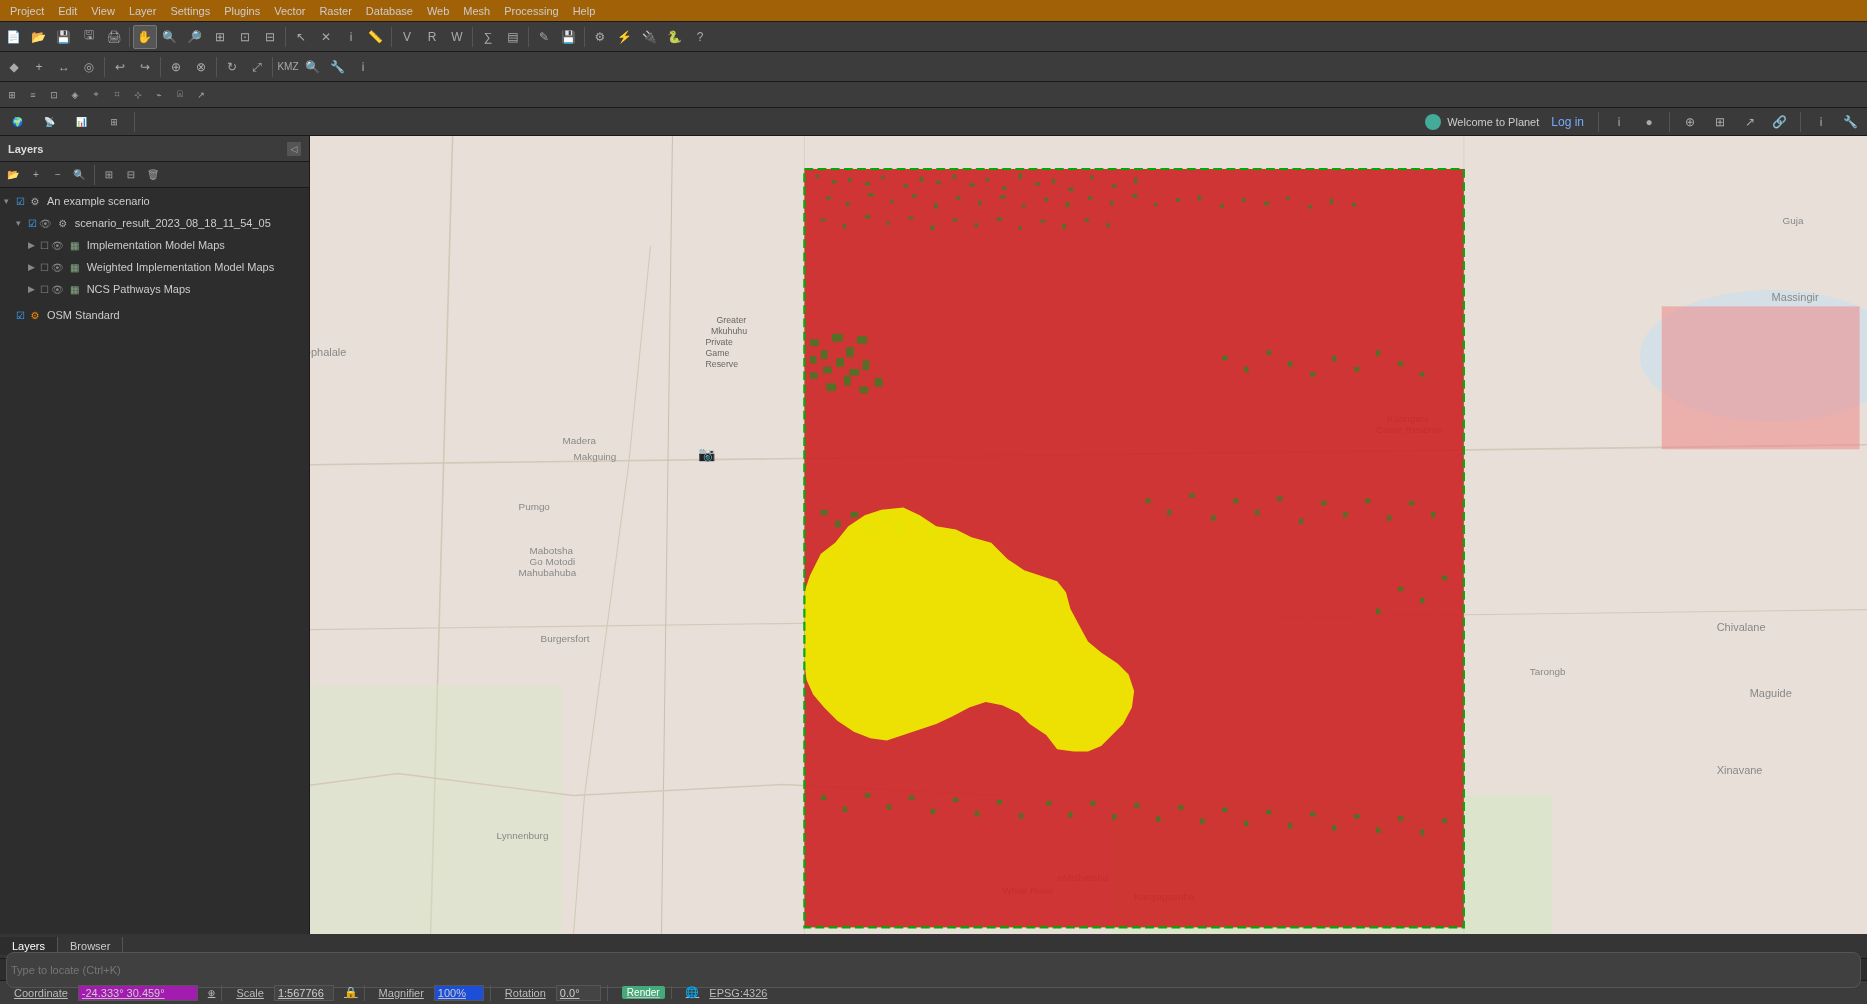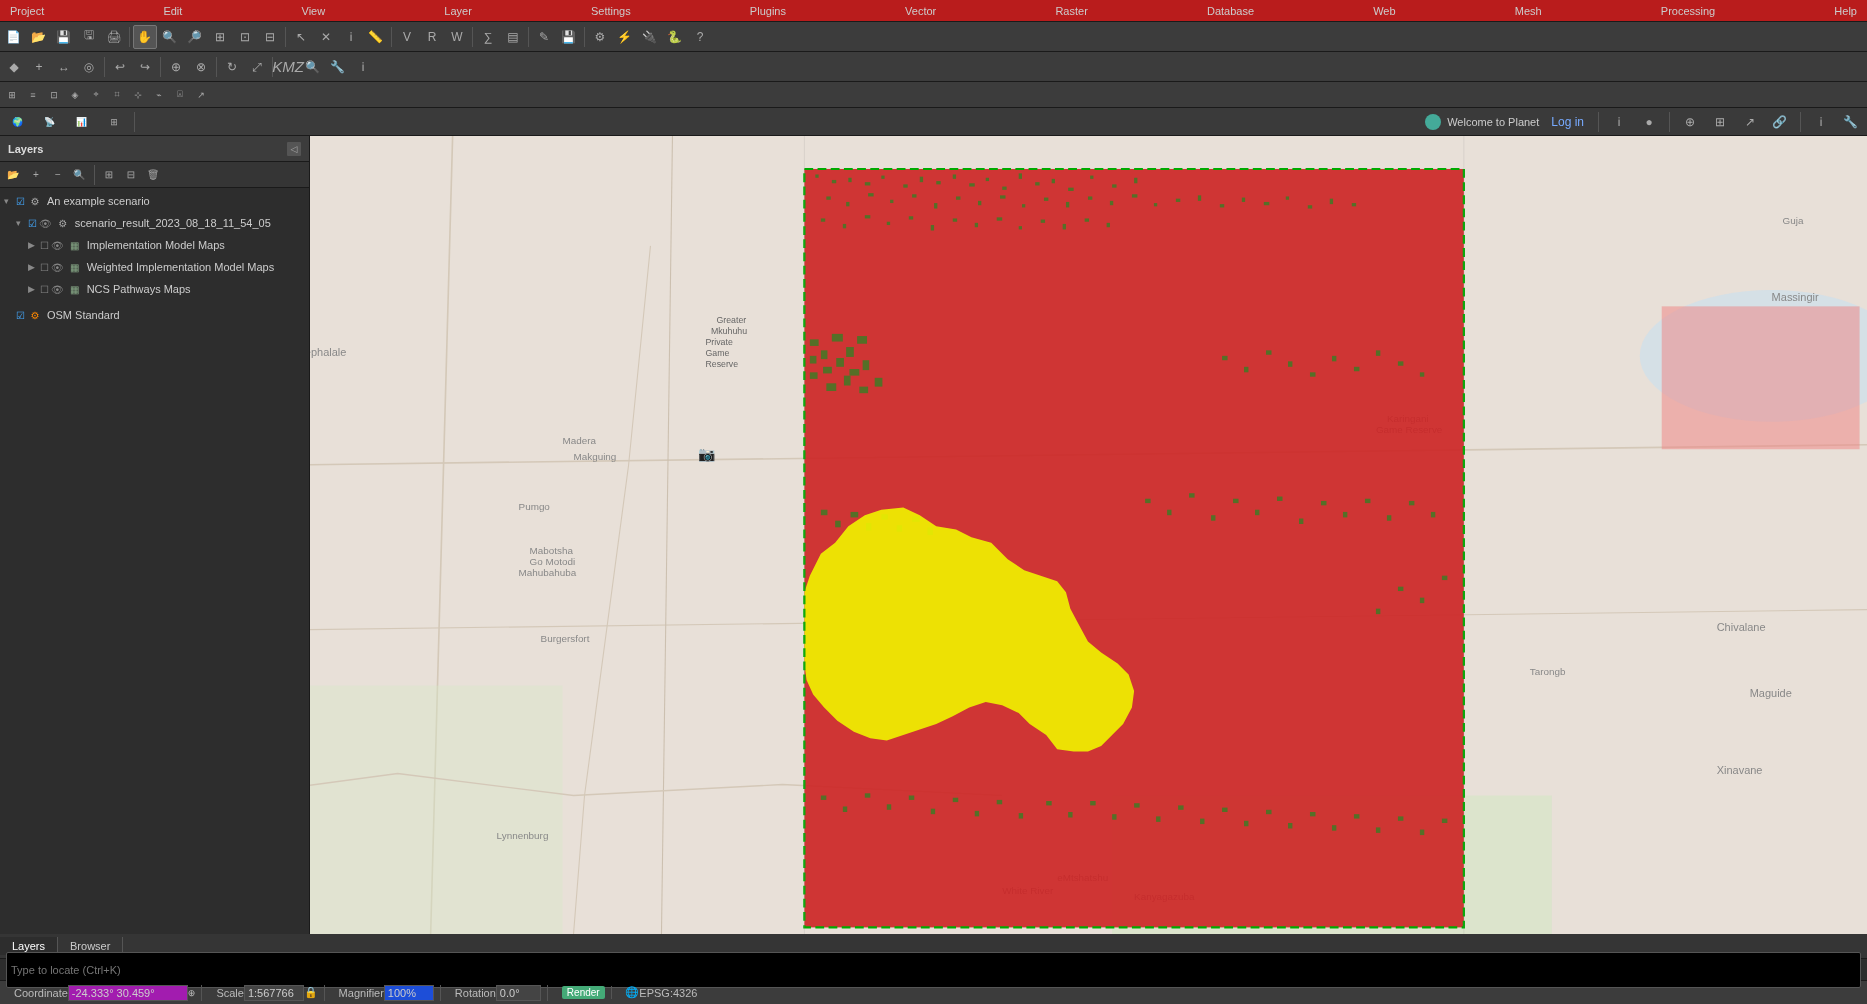--- a/index.html
+++ b/index.html
@@ -1,27 +1,26 @@
 <!DOCTYPE html>
 <html><head>
   <meta charset="utf-8">
   <style>
     * { margin: 0; padding: 0; box-sizing: border-box; }
     body { width: 1867px; height: 1004px; overflow: hidden; background: #2d2d2d; font-family: 'Segoe UI', Arial, sans-serif; font-size: 11px; color: #ccc; }
 
     
     #menu-bar {
       height: 22px;
-      background: #b91c1c;
+      background: #a16207;
       display: flex;
       align-items: center;
       padding: 0 4px;
       gap: 2px;
       border-bottom: 1px solid #1a1a1a;
-      justify-content: space-between;
     }
     .menu-item {
       padding: 2px 6px;
       color: #ccc;
       font-size: 11px;
       cursor: pointer;
     }
 
     
     .toolbar-row {
@@ -159,34 +158,35 @@
       border-top: 1px solid #1a1a1a;
       display: flex;
       align-items: center;
       padding: 0 6px;
       font-size: 11px;
       color: #aaa;
       gap: 4px;
     }
     #locator-input {
       flex: 1;
-      background: #000000;
+      background: #404040;
       border: 1px solid #555;
       color: #ccc;
       font-size: 11px;
       padding: 11px 4px;
-      border-radius: 2px;
+      border-radius: 8px;
     }
 
     .status-section {
       display: flex;
       align-items: center;
-      gap: 0;
+      gap: 10px;
       padding: 0 6px;
       border-right: 1px solid #555;
+      text-decoration: underline;
     }
     .status-section:last-child { border-right: none; }
 
     
     #bottom-tabs {
       display: flex;
       align-items: center;
       height: 24px;
       background: #353535;
     }
@@ -295,21 +295,21 @@
   <div class="tb-sep"></div>
   <button class="tb-btn">↩</button>
   <button class="tb-btn">↪</button>
   <div class="tb-sep"></div>
   <button class="tb-btn">⊕</button>
   <button class="tb-btn">⊗</button>
   <div class="tb-sep"></div>
   <button class="tb-btn">↻</button>
   <button class="tb-btn">⤢</button>
   <div class="tb-sep"></div>
-  <button class="tb-btn" style="font-size:15px;font-style:italic;">KMZ</button>
+  <button class="tb-btn" style="font-size:10px;">KMZ</button>
   <button class="tb-btn">🔍</button>
   <button class="tb-btn">🔧</button>
   <button class="tb-btn">ℹ</button>
 </div>
 
 <div class="toolbar-row-sm">
   <button class="tb-btn" style="width:20px;height:20px;font-size:9px;">⊞</button>
   <button class="tb-btn" style="width:20px;height:20px;font-size:9px;">≡</button>
   <button class="tb-btn" style="width:20px;height:20px;font-size:9px;">⊡</button>
   <button class="tb-btn" style="width:20px;height:20px;font-size:9px;">◈</button>

